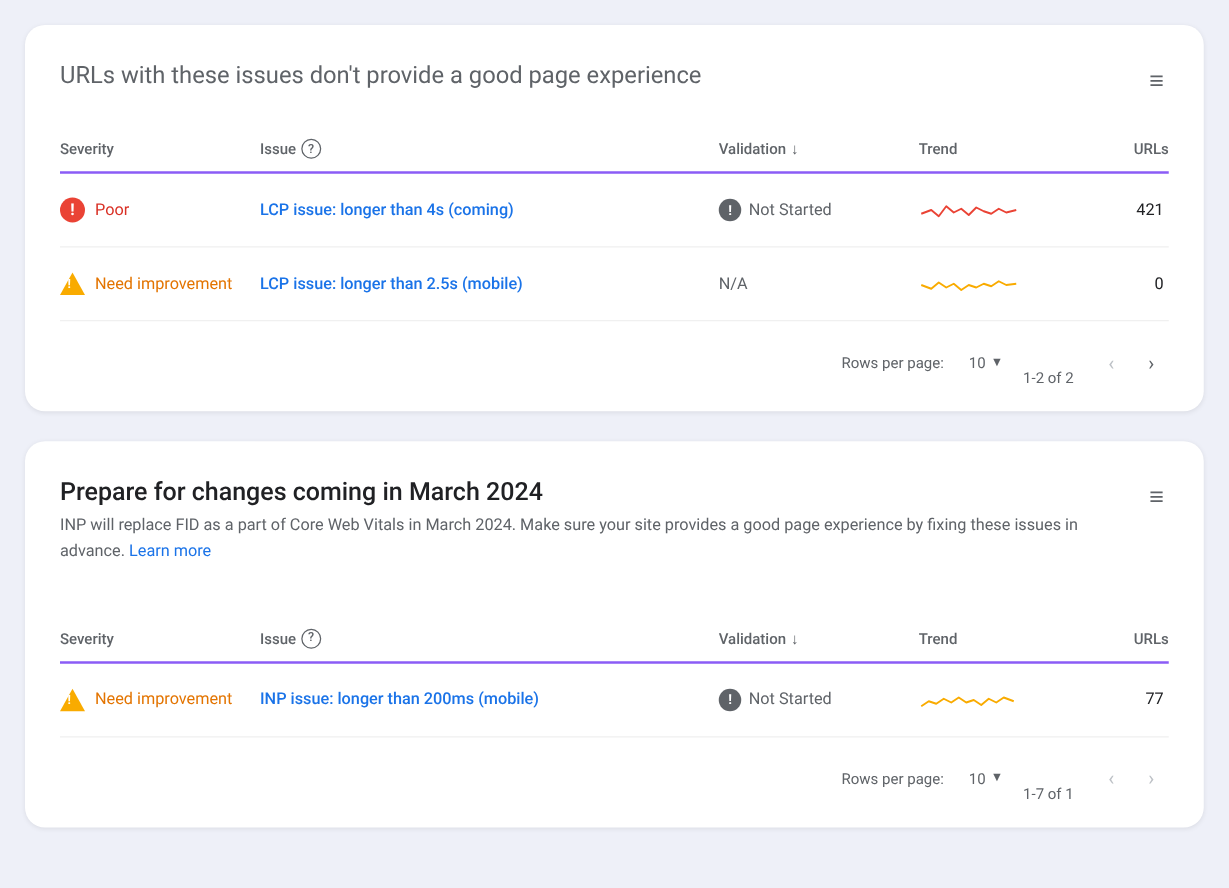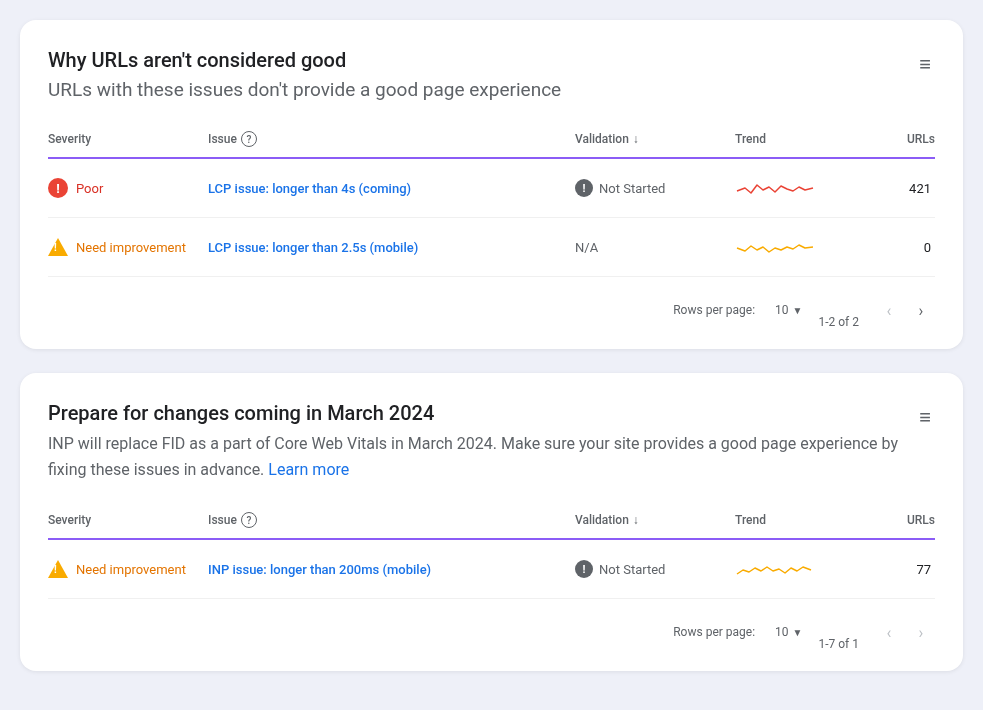--- a/index.html
+++ b/index.html
@@ -32,22 +32,23 @@
     }
     .card-subtitle {
       font-size: 19px;
       color: #5f6368;
     }
     .card-subtitle a, .card-body-text a {
       color: #1a73e8;
       text-decoration: none;
     }
     .card-body-text {
-      font-size: 16px;
-      color: #5f6368;
+      font-size: 13px;
+      color: #5f6368;
+      margin-bottom: 20px;
       line-height: 1.6;
     }
     .filter-icon {
       color: #5f6368;
       font-size: 20px;
       cursor: pointer;
       padding: 4px;
     }
     .table-wrapper {
       width: 100%;
@@ -203,21 +204,20 @@
     .nav-btn.disabled { color: #bdc1c6; cursor: default; }
     
     .trend-svg { width: 80px; height: 30px; }
   </style>
 </head>
 <body>
 
 <div class="card">
   <div class="card-header">
     <div>
-      <div class="card-title">Why URLs aren't considered good</div>
       <div class="card-subtitle">URLs with these issues don't provide a good page experience</div>
     </div>
     <div class="filter-icon">≡</div>
   </div>
 
   <div class="table-wrapper">
     <div class="table-header">
       <div class="table-header-cell">
         <span>Severity</span>
       </div>

